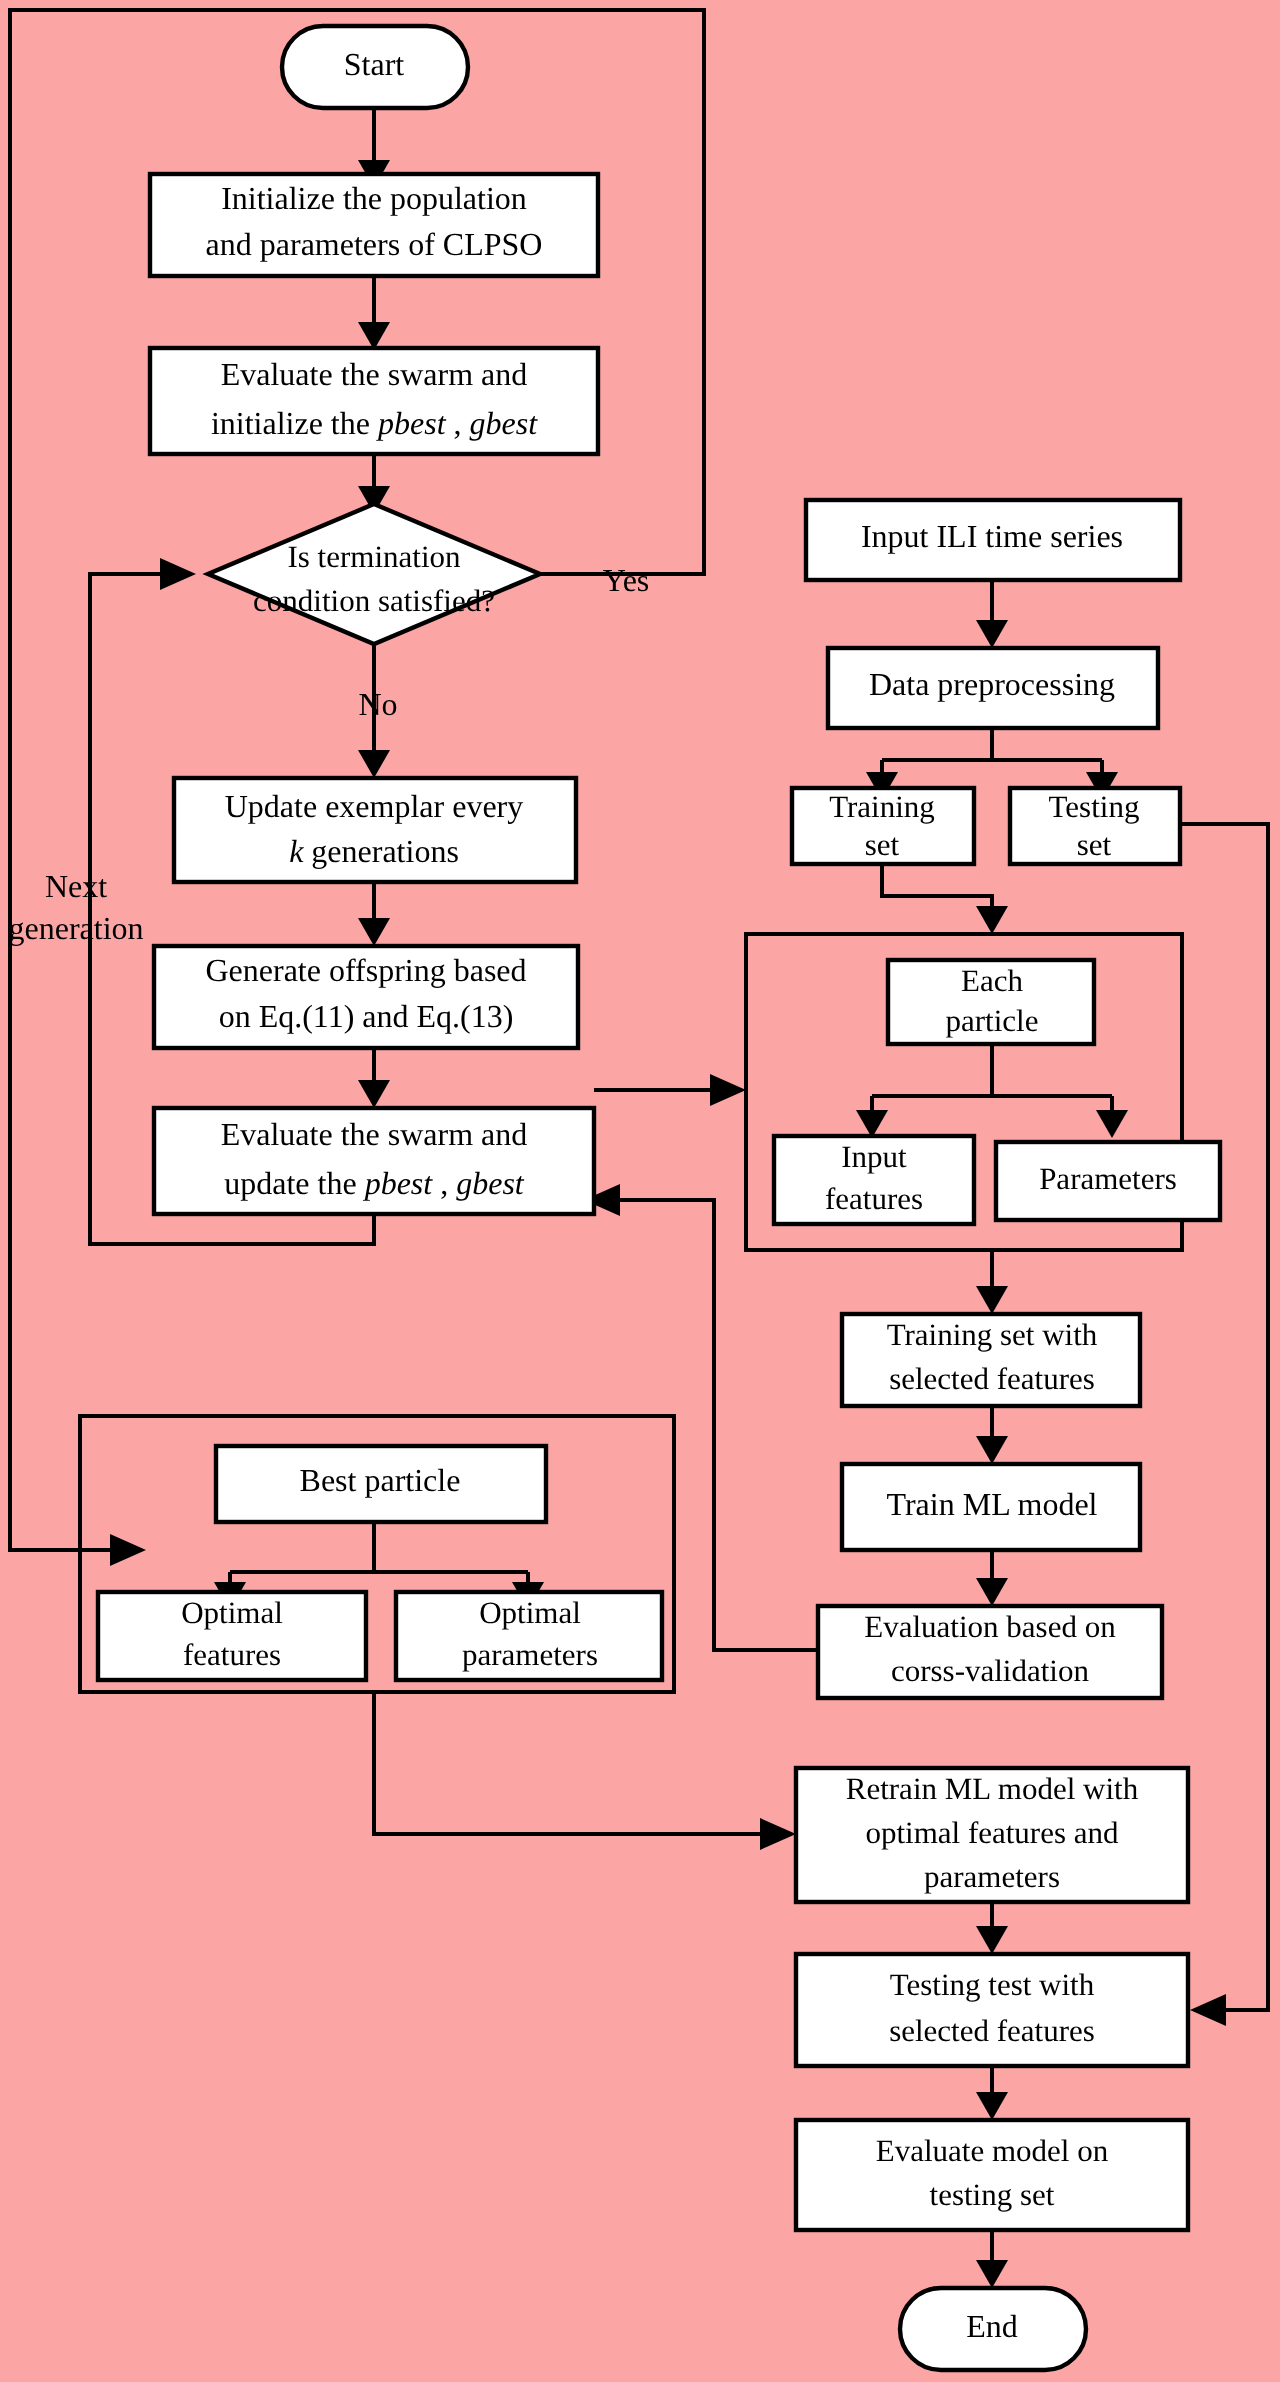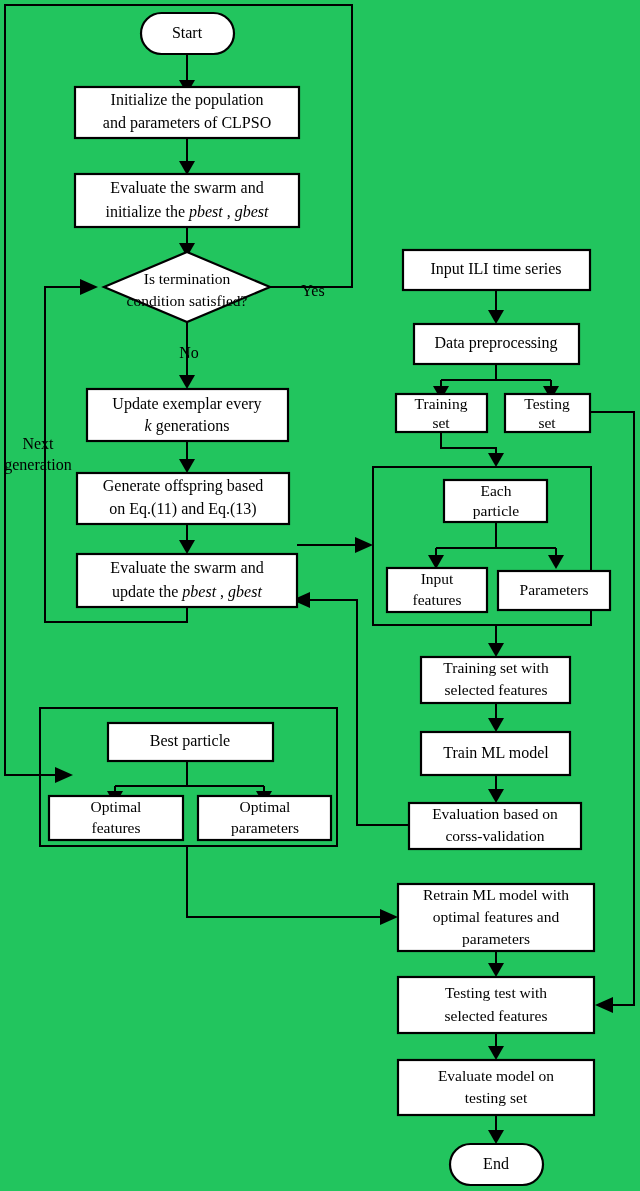--- a/index.html
+++ b/index.html
@@ -4,21 +4,21 @@
 <style>
   html, body {
     margin: 0;
     padding: 0;
     background: #ffffff;
   }
   #page {
     position: relative;
     width: 640px;
     height: 1191px;
-    background: #22c55e;
+    background: #fca5a5;
     overflow: hidden;
     font-family: "Liberation Serif", "DejaVu Serif", serif;
   }
   svg#flow {
     position: absolute;
     top: 0;
     left: 0;
     width: 640px;
     height: 1191px;
   }

